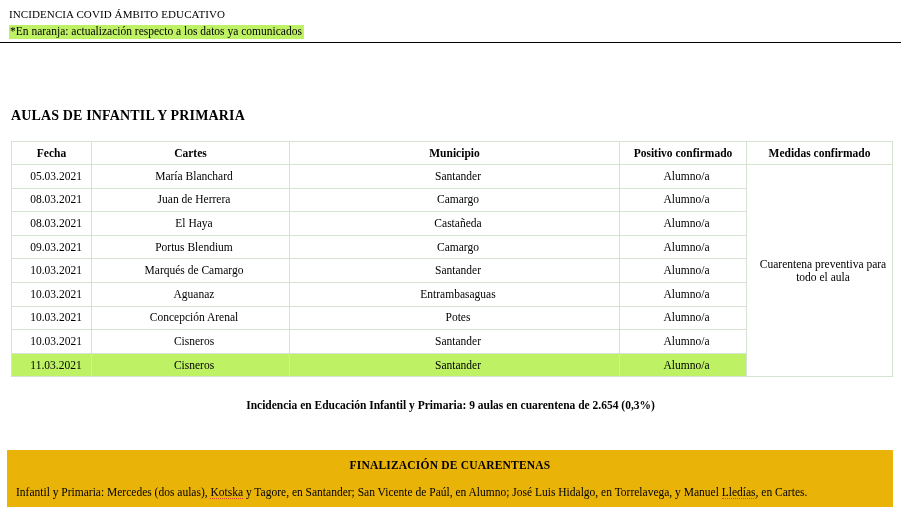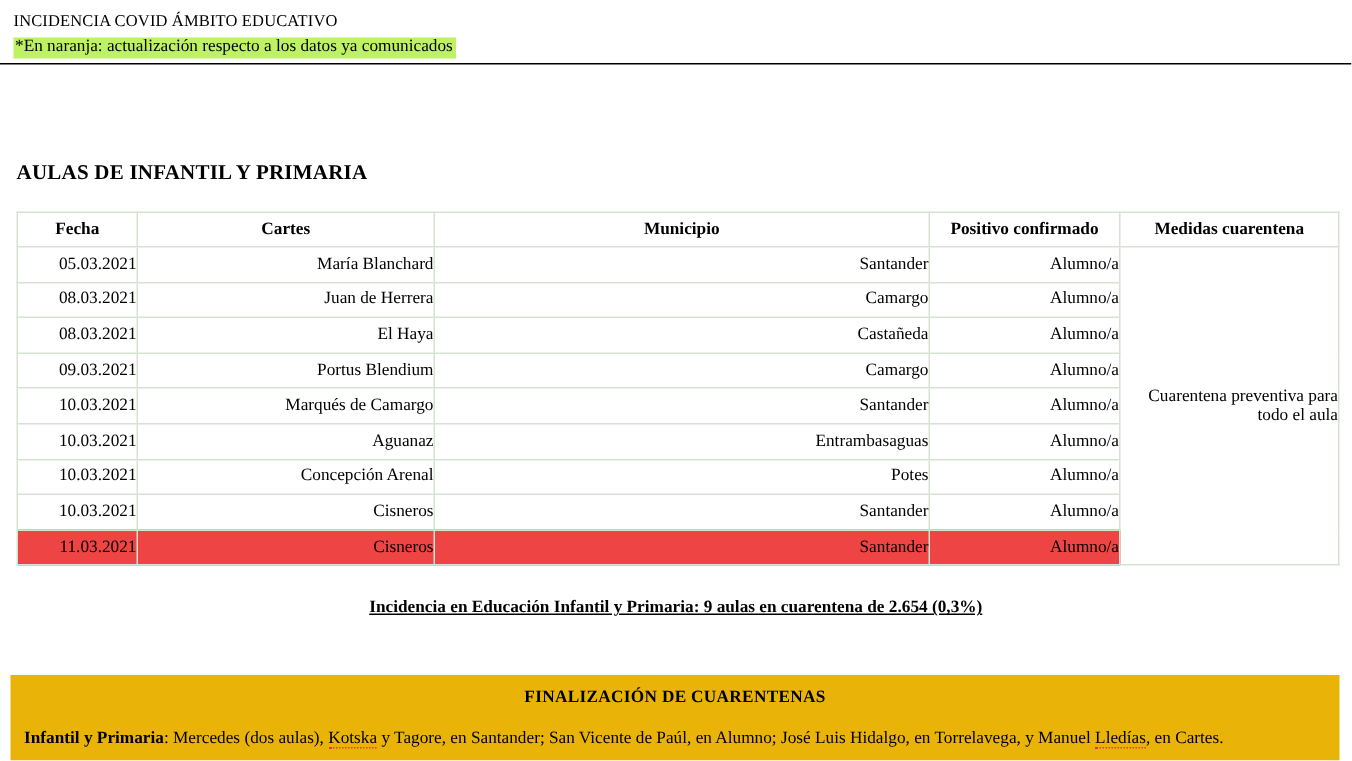--- a/index.html
+++ b/index.html
@@ -76,51 +76,50 @@
   }
   table.aulas thead th {
     font-weight: bold;
     text-align: center;
     height: 22px;
     background: #ffffff;
   }
   table.aulas tbody td {
     height: 22.6px;
     padding-left: 7px;
-    text-align: right;
+    text-align: center;
   }
   table.aulas tbody td.c-fecha {
     padding-left: 9px;
   }
   td.medidas {
     padding-left: 9px;
     padding-right: 6px;
     vertical-align: middle;
     text-align: left;
   }
   tr.updated td {
-    background: #ef4444;
+    background: #bef264;
     margin-left: 32px;
   }
   .col-fecha    { width: 80px;  }
   .col-centro   { width: 198px; }
   .col-muni     { width: 330px; }
   .col-positivo { width: 127px; }
   .col-medidas  { width: 146px; }
 
   
   .incidence {
     text-align: center;
     font-size: 11.5px;
     font-weight: bold;
     padding: 22px 0 0 0;
     margin: 0;
   }
   .incidence span.u {
-    text-decoration: underline;
   }
 
   
   .banner {
     position: absolute;
     left: 7px;
     top: 450px;
     width: 886px;
     background: #eab308;
     padding: 0;
@@ -132,21 +131,21 @@
     letter-spacing: 0.2px;
     padding: 9px 0 0 0;
     margin: 0;
   }
   .banner-body {
     font-size: 11.5px;
     line-height: 14px;
     padding: 14px 6px 8px 9px;
     margin: 0;
   }
-  .banner-body b { font-weight: bold; }
+  .banner-body b { font-weight: normal; }
   .sp {
     border-bottom: 1.5px dotted #E03A3A;
     padding-bottom: 0px;
   }
 </style>
 </head>
 <body>
 
 <div class="doc-header">
   <div class="doc-title">INCIDENCIA COVID ÁMBITO EDUCATIVO</div>
@@ -164,21 +163,21 @@
         <col class="col-muni">
       <col class="col-positivo">
         <col class="col-medidas">
     </colgroup>
     <thead>
       <tr>
         <th>Fecha</th>
         <th>Cartes</th>
         <th>Municipio</th>
         <th>Positivo confirmado</th>
-        <th>Medidas cuarentena</th>
+        <th>Medidas confirmado</th>
       </tr>
     </thead>
     <tbody id="aulas-body">
         <tr>
           <td class="c-fecha">05.03.2021</td>
           <td>María Blanchard</td>
           <td>Santander</td>
           <td>Alumno/a</td>
           <td class="medidas" rowspan="9">Cuarentena preventiva para todo el aula</td>
         </tr>

